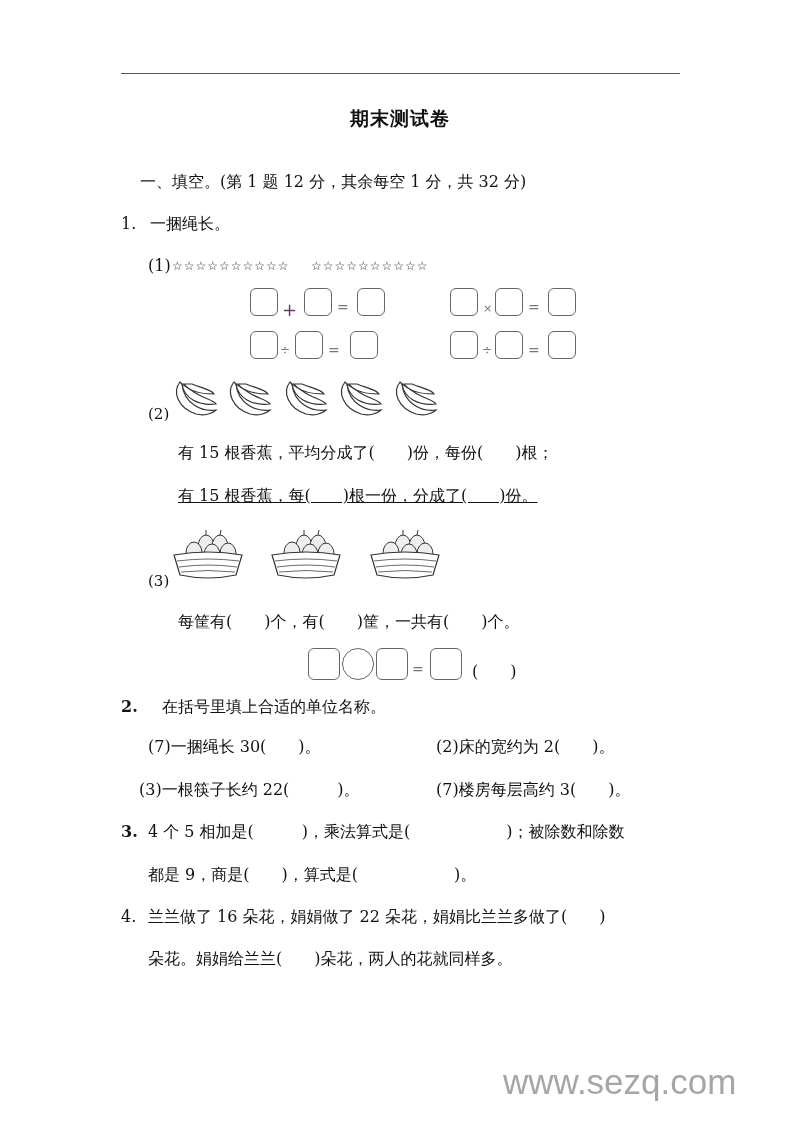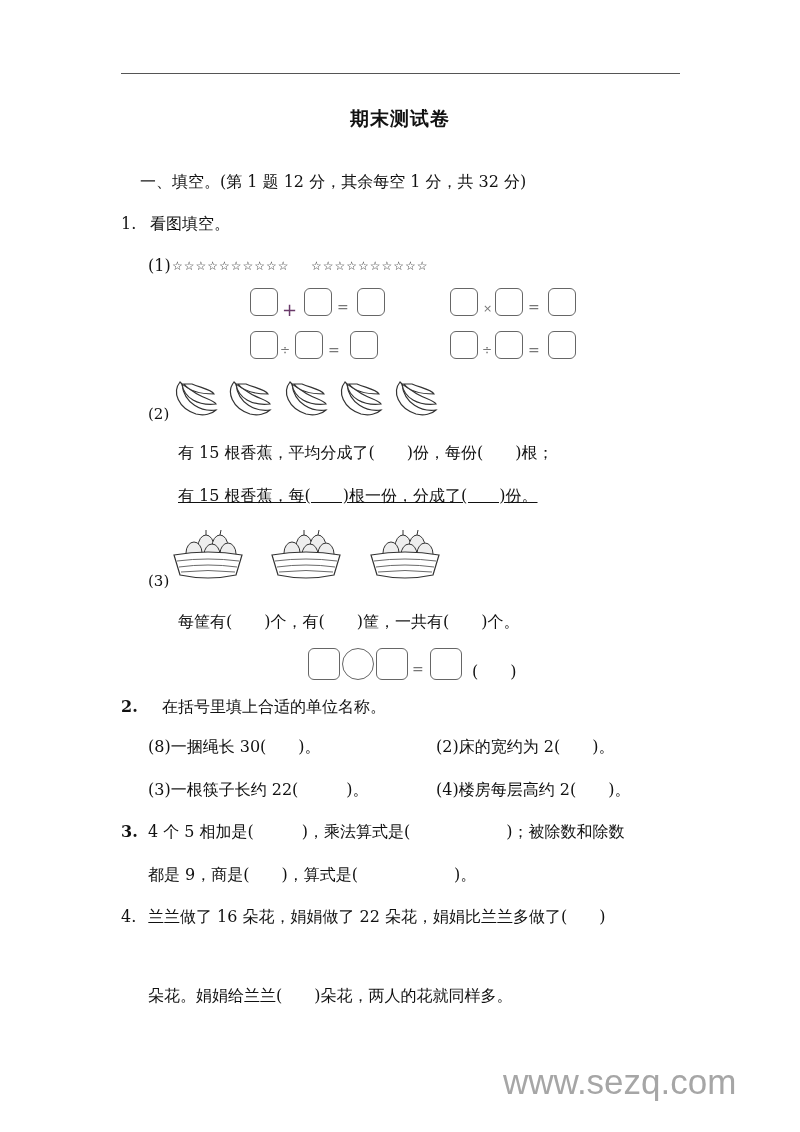--- a/index.html
+++ b/index.html
@@ -22,21 +22,21 @@
 </head>
 <body>
 
 <div class="rule"></div>
 
 <div class="abs title">期末测试卷</div>
 
 <div class="abs txt" style="left:121px; top:172px;margin-left:19px;">一、填空。(第 1 题 12 分，其余每空 1 分，共 32 分)</div>
 
 <div class="abs txt" style="left:121px; top:214px;">1.</div>
-<div class="abs txt" style="left:150px; top:214px;">看图填空。</div>
+<div class="abs txt" style="left:150px; top:214px;">一捆绳长。</div>
 
 <div class="abs txt" style="left:148px; top:256px;">(1)</div>
 <div class="abs stars" style="left:172px; top:259px;">☆☆☆☆☆☆☆☆☆☆</div>
 <div class="abs stars" style="left:311px; top:259px;">☆☆☆☆☆☆☆☆☆☆</div>
 
 <div>
   <div class="box" style="left:250px; top:288px;"></div>
   <div class="op plus" style="left:282px; top:299px;">+</div>
   <div class="box" style="left:304px; top:288px;"></div>
   <div class="op" style="left:337px; top:299px;">=</div>
@@ -124,26 +124,26 @@
   <div class="box" style="left:308px; top:648px; width:32px; height:32px;"></div>
   <div class="circle" style="left:342px; top:648px;"></div>
   <div class="box" style="left:376px; top:648px; width:32px; height:32px;"></div>
   <div class="op" style="left:412px; top:661px;">=</div>
   <div class="box" style="left:430px; top:648px; width:32px; height:32px;"></div>
   <div class="abs txt" style="left:472px; top:662px;">(　　)</div>
 </div>
 
 <div class="abs txt" style="left:121px; top:697px; font-weight:bold;">2.</div>
 <div class="abs txt" style="left:150px; top:697px;margin-left:12px;">在括号里填上合适的单位名称。</div>
-<div class="abs txt" style="left:148px; top:737px;">(8)一捆绳长 30(　　)。</div>
+<div class="abs txt" style="left:148px; top:737px;">(7)一捆绳长 30(　　)。</div>
 <div class="abs txt" style="left:436px; top:737px;">(2)床的宽约为 2(　　)。</div>
-<div class="abs txt" style="left:148px; top:780px;">(3)一根筷子长约 22(　　　)。</div>
-<div class="abs txt" style="left:436px; top:780px;">(4)楼房每层高约 2(　　)。</div>
+<div class="abs txt" style="left:139px; top:780px;">(3)一根筷子长约 22(　　　)。</div>
+<div class="abs txt" style="left:436px; top:780px;">(7)楼房每层高约 3(　　)。</div>
 
 <div class="abs txt" style="left:121px; top:822px; font-weight:bold;">3.</div>
 <div class="abs txt" style="left:148px; top:822px;">4 个 5 相加是(　　　)，乘法算式是(　　　　　　)；被除数和除数</div>
 <div class="abs txt" style="left:148px; top:865px;">都是 9，商是(　　)，算式是(　　　　　　)。</div>
 
 <div class="abs txt" style="left:121px; top:907px;">4.</div>
 <div class="abs txt" style="left:148px; top:907px;">兰兰做了 16 朵花，娟娟做了 22 朵花，娟娟比兰兰多做了(　　)</div>
-<div class="abs txt" style="left:148px; top:949px;margin-top:37px;">朵花。娟娟给兰兰(　　)朵花，两人的花就同样多。</div>
+<div class="abs txt" style="left:148px; top:949px;">朵花。娟娟给兰兰(　　)朵花，两人的花就同样多。</div>
 
 <div class="watermark">www.sezq.com</div>
 
 </body></html>

